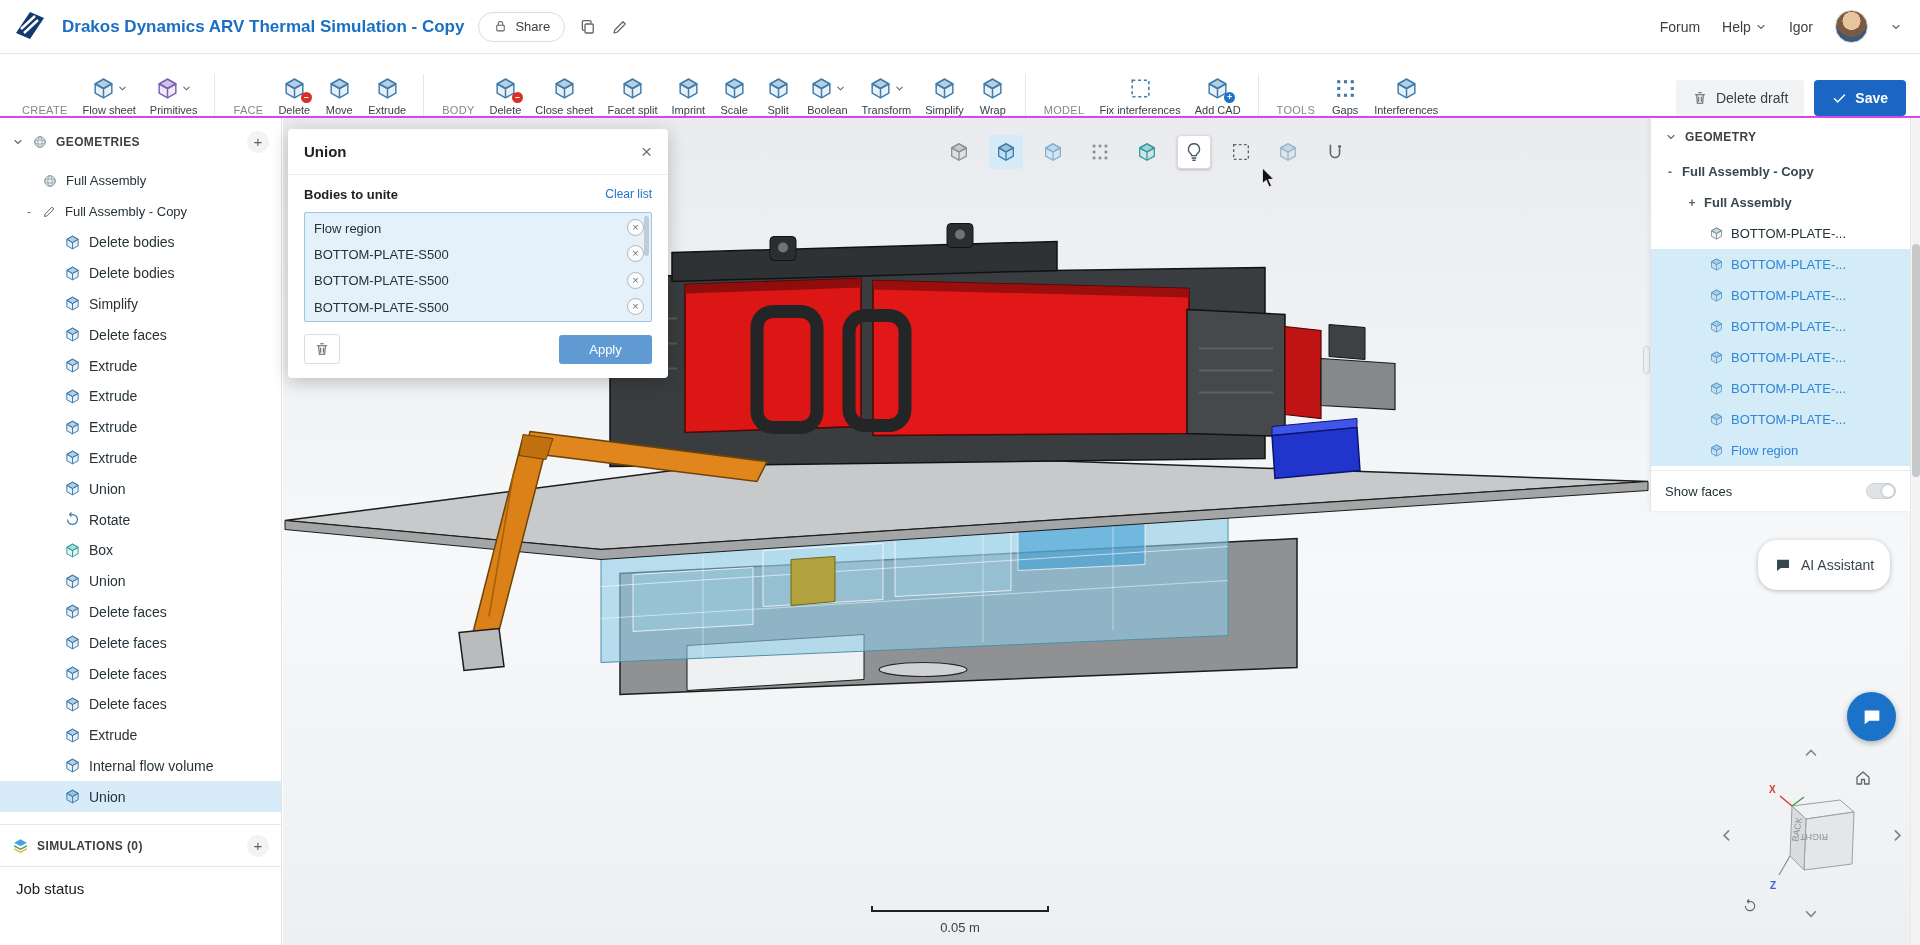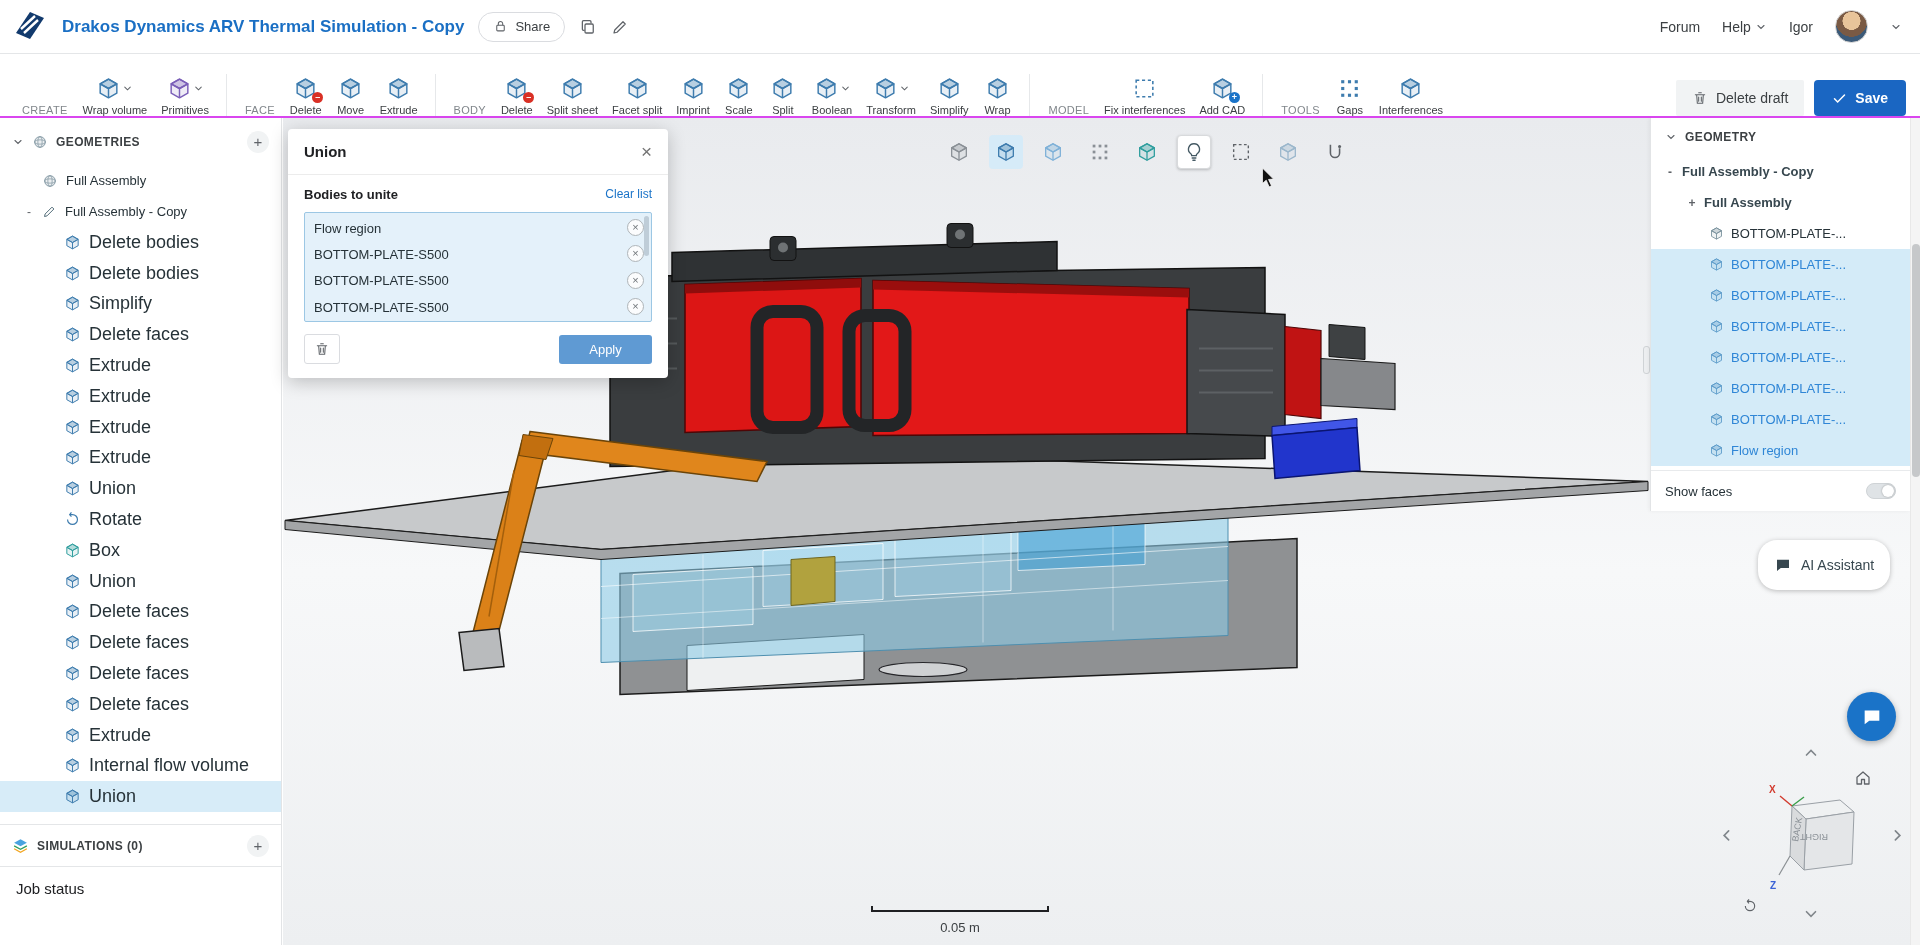--- a/index.html
+++ b/index.html
@@ -36,21 +36,21 @@
 
   
   .sidebar{position:absolute;top:118px;left:0;width:282px;bottom:0;background:#fff;border-right:1px solid #e2e4e6;z-index:30;display:flex;flex-direction:column}
   .geo-header{height:47px;display:flex;align-items:center;gap:8px;padding:0 12px}
   .sec-label{font-size:12px;font-weight:700;color:#3c4043;letter-spacing:.4px}
   .plus-btn{margin-left:auto;width:22px;height:22px;border-radius:50%;background:#f1f3f4;color:#5f6368;font-size:15px;line-height:21px;text-align:center}
   .tree-row{height:31px;display:flex;align-items:center;gap:8px;font-size:13px;color:#263238;white-space:nowrap}
   .row-fa{padding-left:42px}
   .row-fac{padding-left:24px}
   .expander{font-size:12px;color:#5f6368;width:10px;text-align:center}
-  .op-row{height:30.8px;display:flex;align-items:center;gap:8px;padding-left:64px;font-size:18px;color:#263238;white-space:nowrap;cursor:pointer}
+  .op-row{height:30.8px;display:flex;align-items:center;gap:8px;padding-left:64px;font-size:14px;color:#263238;white-space:nowrap;cursor:pointer}
   .op-row.selected{background:#d7ecf8}
   .op-ic{width:17px;height:17px;color:#3e7cae;flex:0 0 17px}
   .sph{width:16px;height:16px;color:#78909c}
   .pen{width:15px;height:15px;color:#546e7a}
   .sim-row{margin-top:12px;height:42px;border-top:1px solid #e4e6e8;display:flex;align-items:center;gap:8px;padding:0 12px}
   .lay{width:17px;height:17px}
   .job-row{height:44px;border-top:1px solid #e4e6e8;display:flex;align-items:center;padding:0 16px;font-size:15px;color:#202124}
 
   
   .viewport{position:absolute;top:118px;left:283px;right:0;bottom:0;background:linear-gradient(180deg,#e9ebee 0%,#f7f8f9 55%,#edeff1 100%)}
@@ -253,21 +253,21 @@
             <svg>
               <use href="#cube"></use>
             </svg>
           </span>
           <span class="ic tb-chev">
             <svg>
               <use href="#chevron"></use>
             </svg>
           </span>
         </span>
-      <span class="tb-lb">Wrap volume</span>
+      <span class="tb-lb">Flow sheet</span>
     </div>
     <div class="tb-item">
       <span class="tb-icwrap">
           <span class="ic tb-ic" style="color:#7b5fb8">
             <svg>
               <use href="#cube"></use>
             </svg>
           </span>
           <span class="ic tb-chev">
             <svg>
@@ -328,21 +328,21 @@
       <span class="tb-lb">Delete</span>
     </div>
     <div class="tb-item">
       <span class="tb-icwrap">
           <span class="ic tb-ic">
             <svg>
               <use href="#cube"></use>
             </svg>
           </span>
         </span>
-      <span class="tb-lb">Split sheet</span>
+      <span class="tb-lb">Close sheet</span>
     </div>
     <div class="tb-item">
       <span class="tb-icwrap">
           <span class="ic tb-ic">
             <svg>
               <use href="#cube"></use>
             </svg>
           </span>
         </span>
       <span class="tb-lb">Facet split</span>

